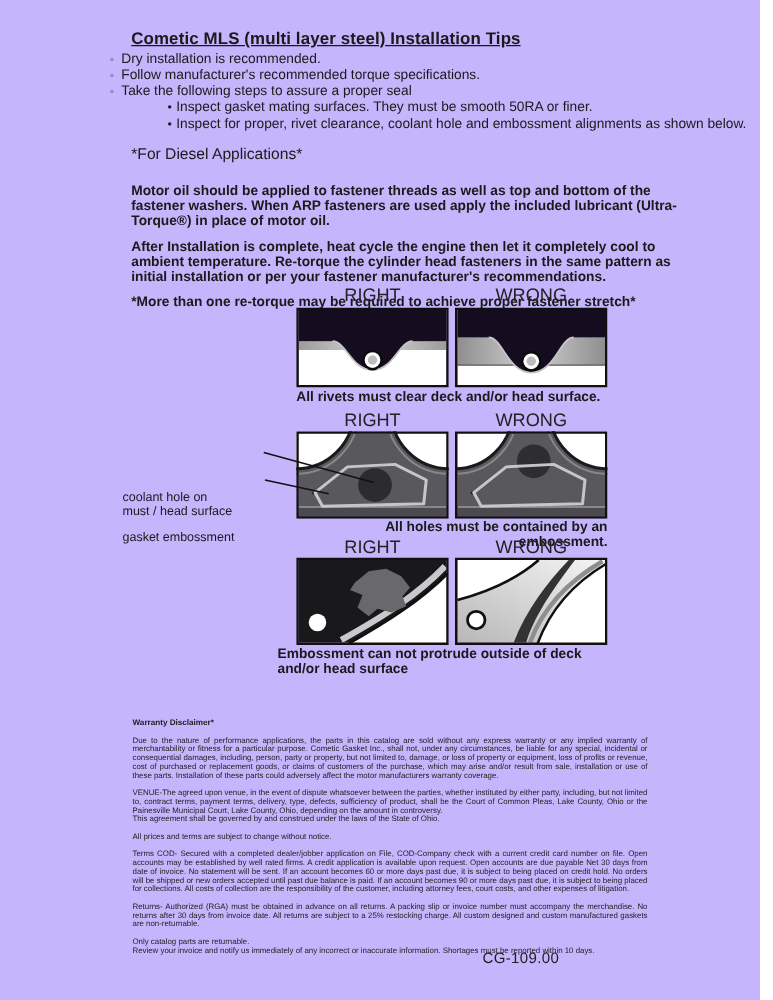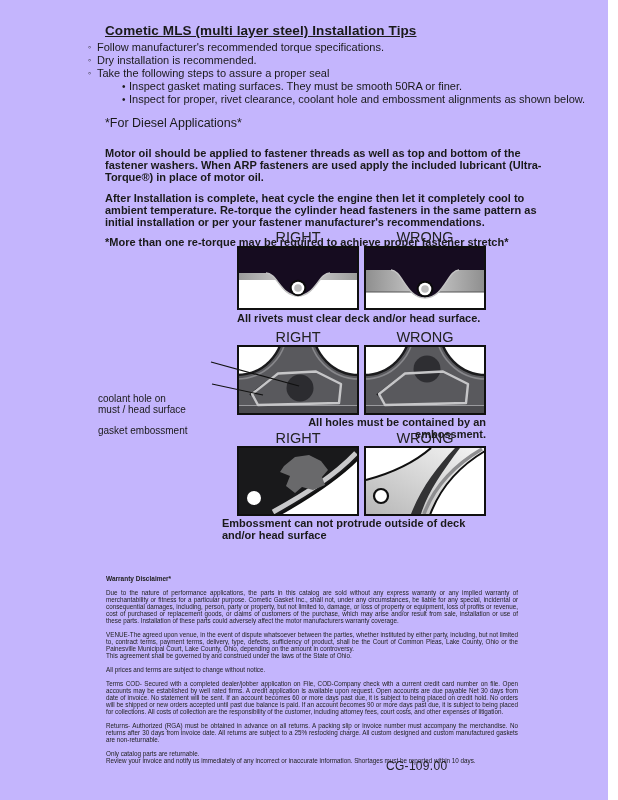--- a/index.html
+++ b/index.html
@@ -8,21 +8,21 @@
     font-family:"Liberation Sans","DejaVu Sans",sans-serif;color:#1a1a1a;
   }
   .abs{position:absolute;}
   .title{
     left:105px;top:23px;margin:0;font-size:13.5px;font-weight:bold;
     text-decoration:underline;letter-spacing:0.1px;white-space:nowrap;
   }
   .bullets{left:88px;top:41px;font-size:11px;line-height:13px;width:470px;}
   .brow{white-space:nowrap;}
   .brow .mk{display:inline-block;width:9px;font-size:9px;vertical-align:top;line-height:13px;}
-  .brow.sub{margin-left:34px;}
+  .brow.sub{margin-left:46px;}
   .brow.sub .mk{width:7px;font-size:10px;}
   .diesel{left:105px;top:116px;width:440px;font-size:11px;line-height:12.2px;}
   .diesel h2{margin:0 0 17px 0;font-size:12.5px;line-height:14px;font-weight:normal;}
   .diesel p{margin:0 0 8px 0;font-weight:bold;}
   .dlabel{font-size:14.5px;line-height:15px;text-align:center;width:122px;color:#222;}
   .dcap{font-size:11px;font-weight:bold;line-height:11.5px;}
   .dbox{width:122px;height:70px;}
   .dbox svg{display:block;width:100%;height:100%;}
   .box-r1{height:64px;}
   .ann{font-size:10px;line-height:11px;text-align:left;width:110px;color:#1a1a1a;margin-top:48px;}
@@ -46,22 +46,22 @@
   .cap-r3{left:222px;top:518px;width:280px;}
 </style>
 </head>
 <body>
 
 <div class="page">
 
   <h1 class="abs title">Cometic MLS (multi layer steel) Installation Tips</h1>
 
   <div class="abs bullets">
+    <div class="brow"><span class="mk">◦</span><span>Dry installation is recommended.</span></div>
     <div class="brow"><span class="mk">◦</span><span>Follow manufacturer's recommended torque specifications.</span></div>
-    <div class="brow"><span class="mk">◦</span><span>Dry installation is recommended.</span></div>
     <div class="brow"><span class="mk">◦</span><span>Take the following steps to assure a proper seal</span></div>
     <div class="brow sub"><span class="mk">•</span><span>Inspect gasket mating surfaces.  They must be smooth 50RA or finer.</span></div>
     <div class="brow sub"><span class="mk">•</span><span>Inspect for proper, rivet clearance, coolant hole and embossment alignments as shown below.</span></div>
   </div>
 
   <div class="abs diesel">
     <h2>*For Diesel Applications*</h2>
     <p>Motor oil should be applied to fastener threads as well as top and bottom of the fastener washers. When ARP fasteners are used apply the included lubricant (Ultra-Torque®) in place of motor oil.</p>
     <p>After Installation is complete, heat cycle the engine then let it completely cool to ambient temperature. Re-torque the cylinder head fasteners in the same pattern as initial installation or per your fastener manufacturer's recommendations.</p>
     <p>*More than one re-torque may be required to achieve proper fastener stretch*</p>

